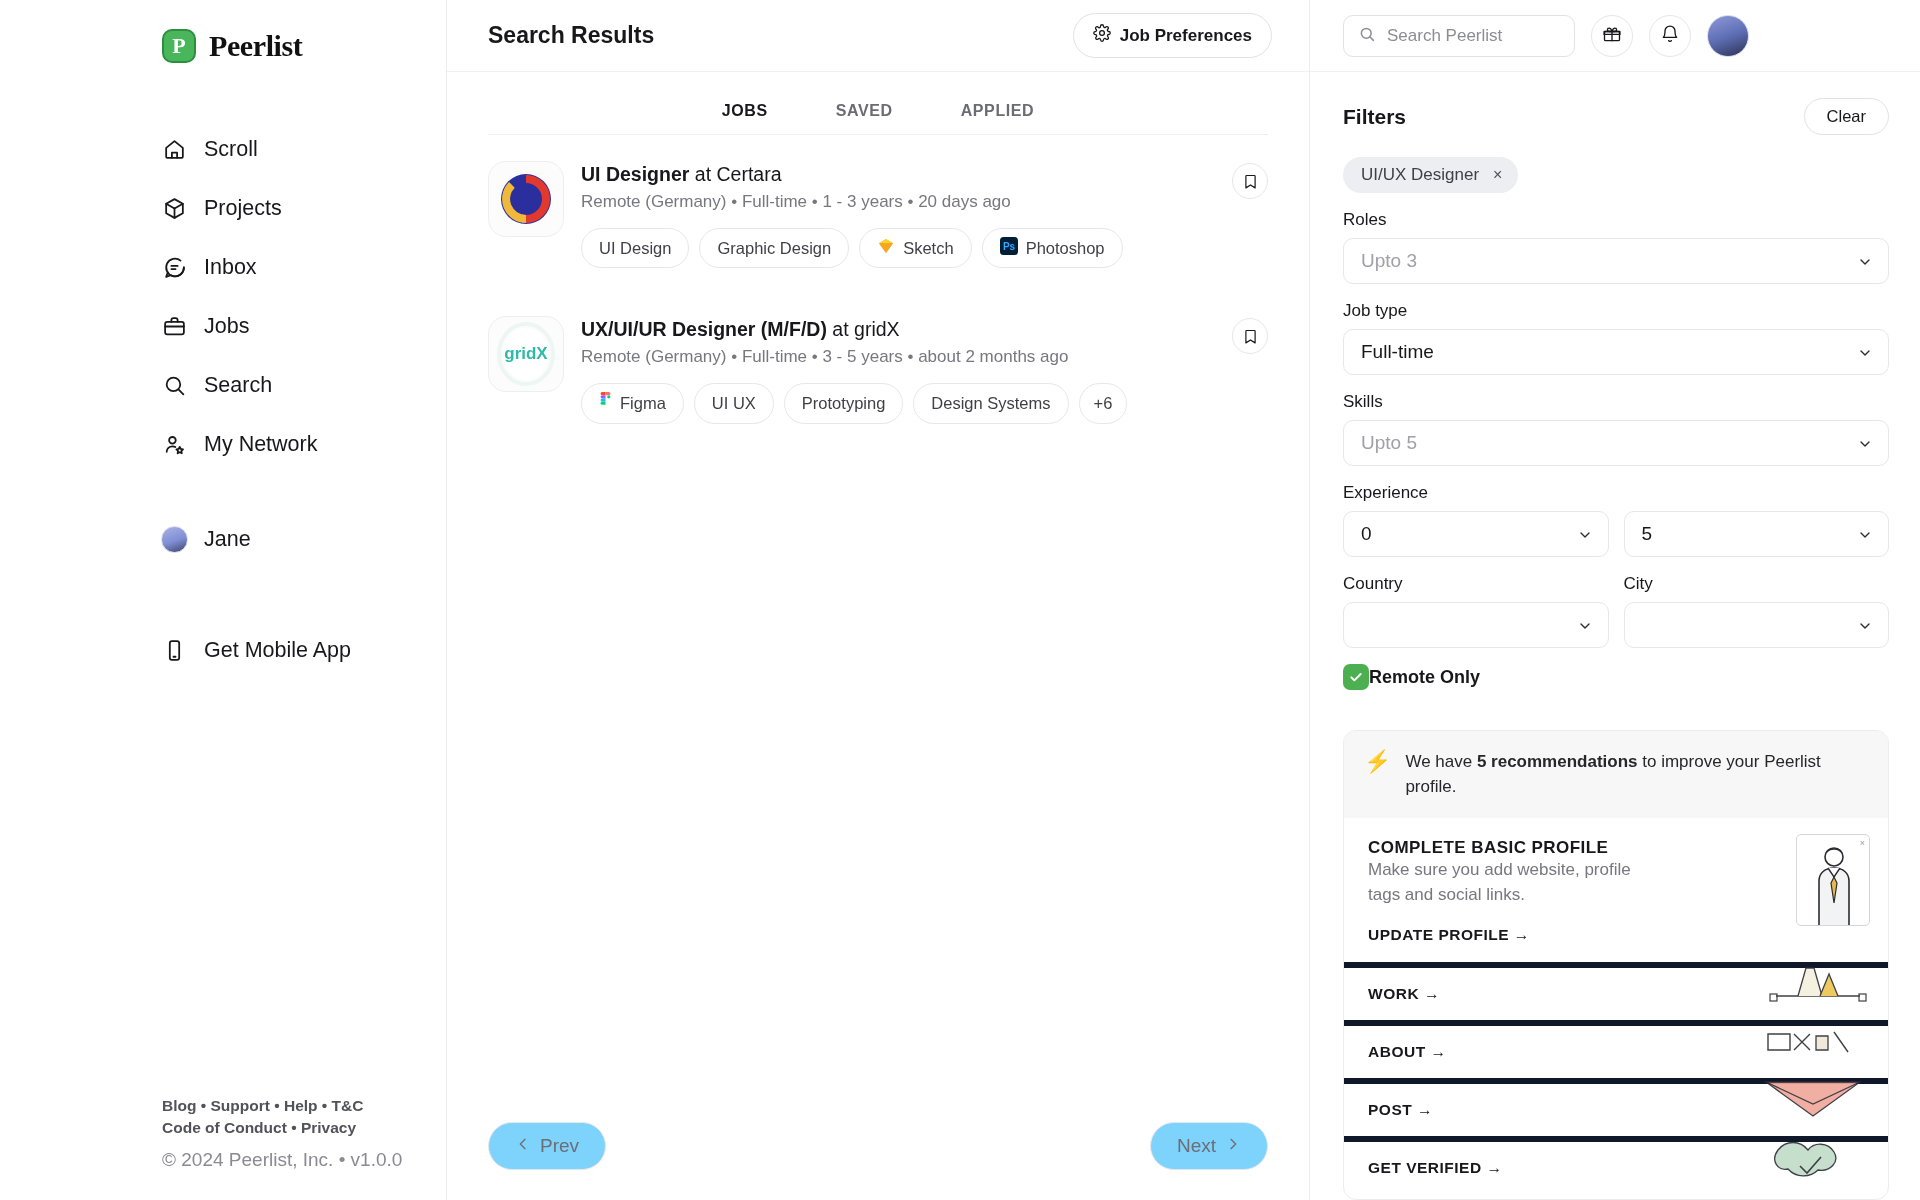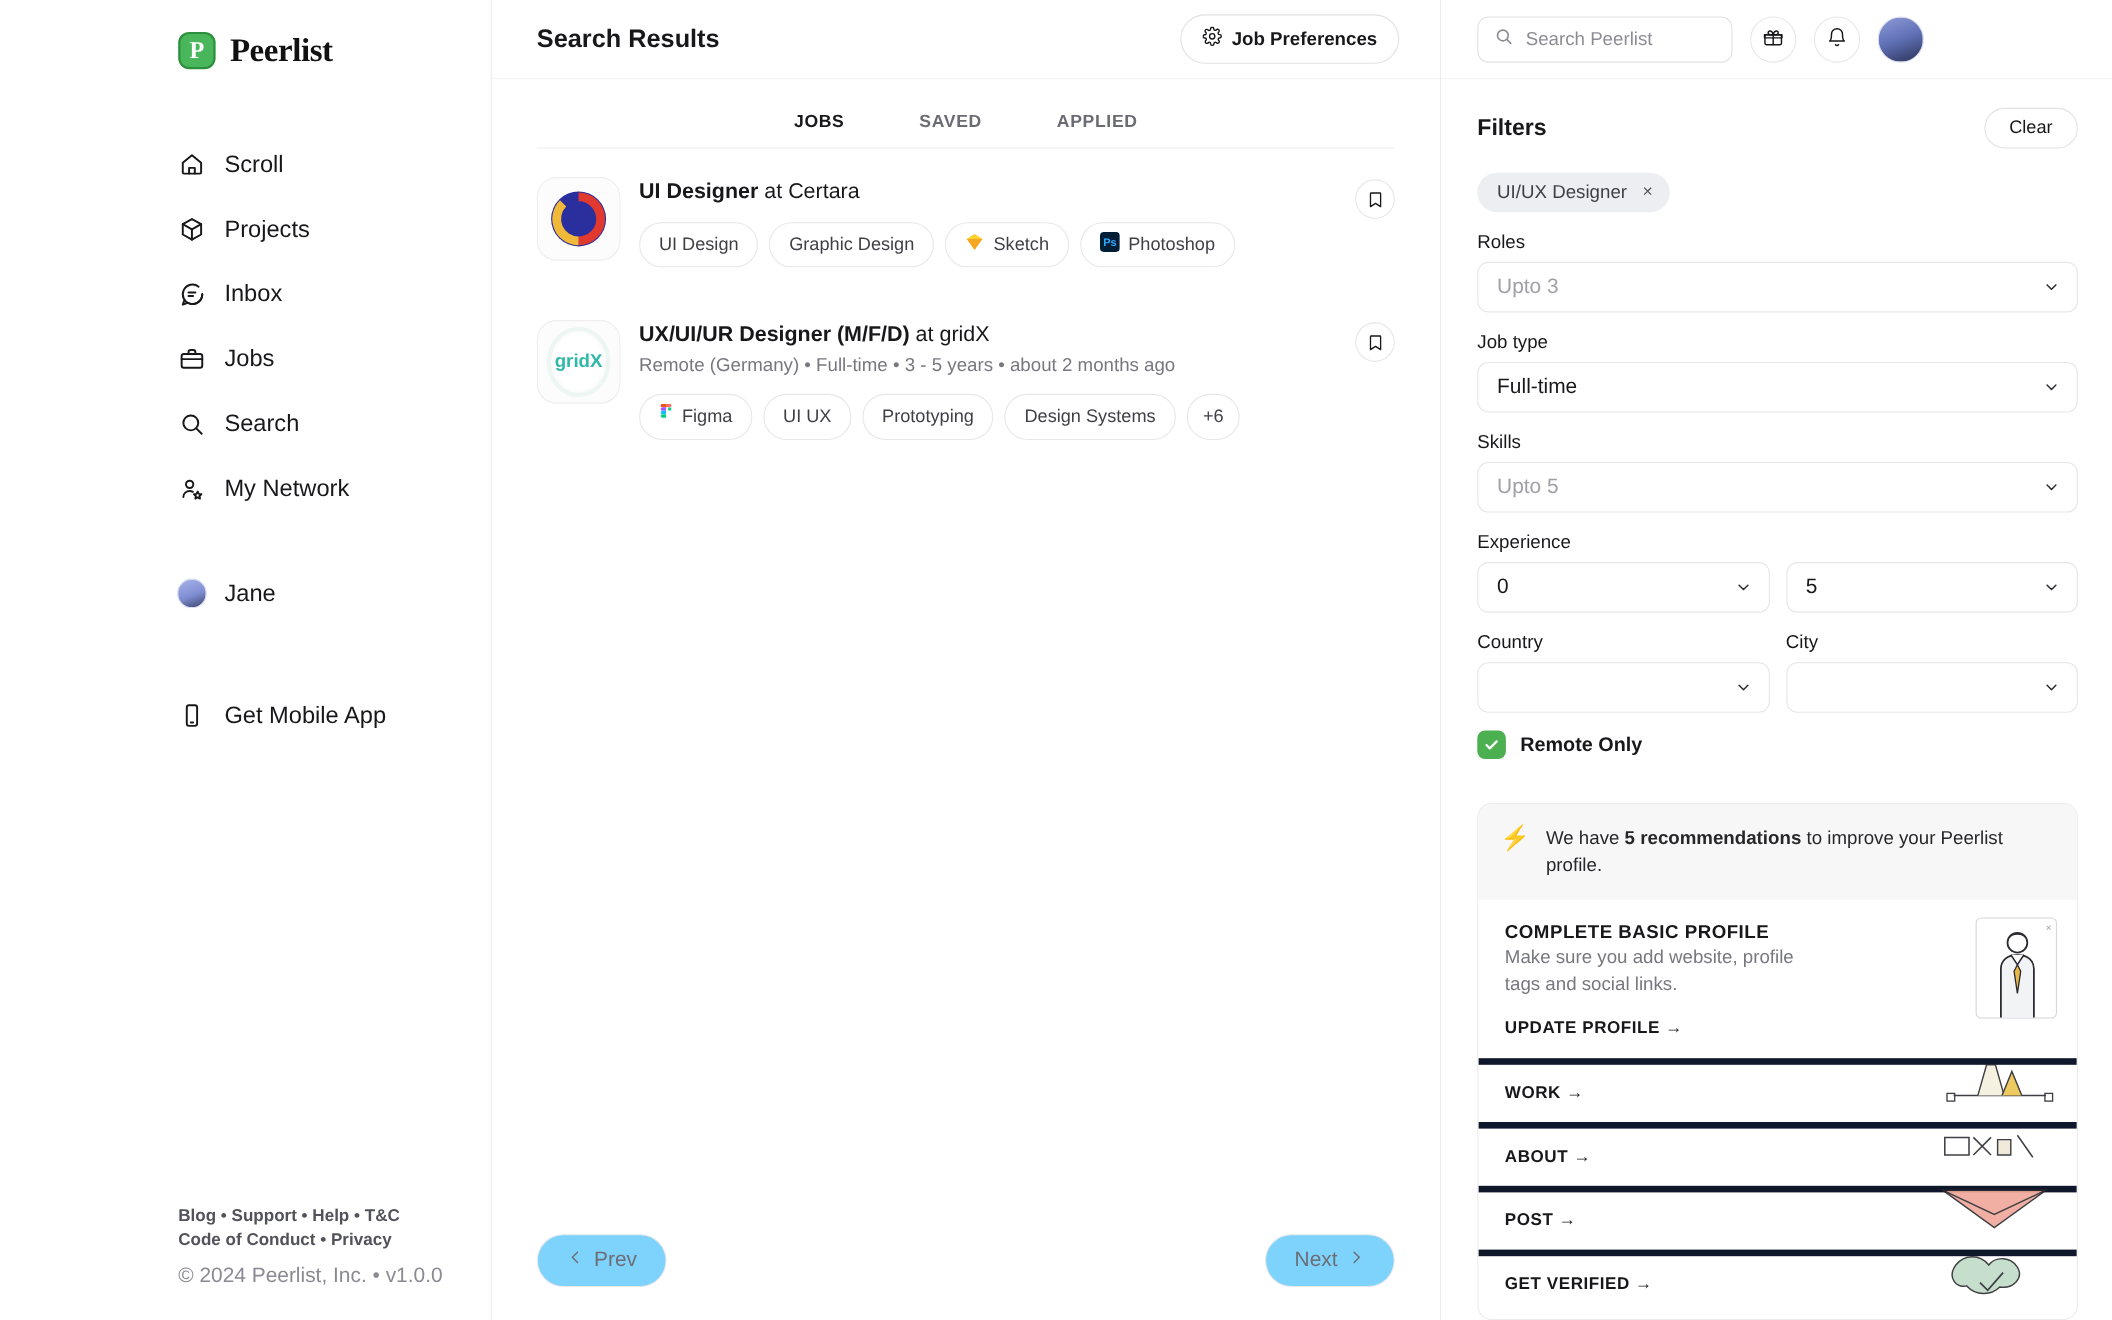--- a/index.html
+++ b/index.html
@@ -175,21 +175,21 @@
     height: 46px; border: 1px solid #e7e7ea; border-radius: 10px; background: #fff;
     display: flex; align-items: center; justify-content: space-between;
     padding: 0 15px 0 17px; font-size: 19px; color: #18181b; cursor: pointer;
   }
   .select.placeholder { color: #a0a0a8; }
   .select .chev { width: 16px; height: 16px; flex: 0 0 16px; }
   .select .chev svg { width: 16px; height: 16px; stroke: #2b2b31; fill: none; stroke-width: 2; stroke-linecap: round; stroke-linejoin: round; }
   .pair { display: flex; gap: 15px; }
   .pair > div { flex: 1; min-width: 0; }
 
-  .remote-row { display: flex; align-items: center; gap: 13px; margin-top: 16px; }
+  .remote-row { display: flex; align-items: center; gap: 0; margin-top: 16px; }
   .cbx {
     width: 26px; height: 26px; border-radius: 7px; background: #4caf50;
     display: flex; align-items: center; justify-content: center; cursor: pointer; flex: 0 0 26px;
   }
   .cbx svg { width: 16px; height: 16px; stroke: #fff; fill: none; stroke-width: 3; stroke-linecap: round; stroke-linejoin: round; }
   .remote-label { font-size: 18px; font-weight: bold; color: #18181b; }
 
   
   .rec-card {
     margin: 40px 31px 0 33px;
@@ -355,20 +355,21 @@
             <circle cx="29" cy="29" r="25" fill="#2b2f9e"></circle>
             <path d="M29 9a20 20 0 0 1 0 40" fill="none" stroke="#e2392f" stroke-width="8"></path>
             <path d="M29 49a20 20 0 0 1-14.1-34.1" fill="none" stroke="#f0b93a" stroke-width="8"></path>
             <circle cx="29" cy="29" r="12" fill="#2b2f9e"></circle>
           </svg>
         </div>
         <div class="job-body">
           <div class="job-title">
             <b>UI Designer</b><span class="at"> at </span><span class="at">Certara</span>
           </div>
+          <div class="job-meta">Remote (Germany) • Full-time • 1 - 3 years • 20 days ago</div>
           <div class="job-tags">
             <span class="tag">UI Design</span>
             <span class="tag">Graphic Design</span>
             <span class="tag">
               <span>
                 <svg width="18" height="16" viewBox="0 0 18 16">
                     <path d="M9 1 2 5.2 9 15l7-9.8z" fill="#f7b500"></path>
                     <path d="M9 1 2 5.2h14z" fill="#fdd231"></path>
                     <path d="M2 5.2 9 15 16 5.2z" fill="#f5a623"></path>
                   </svg>

